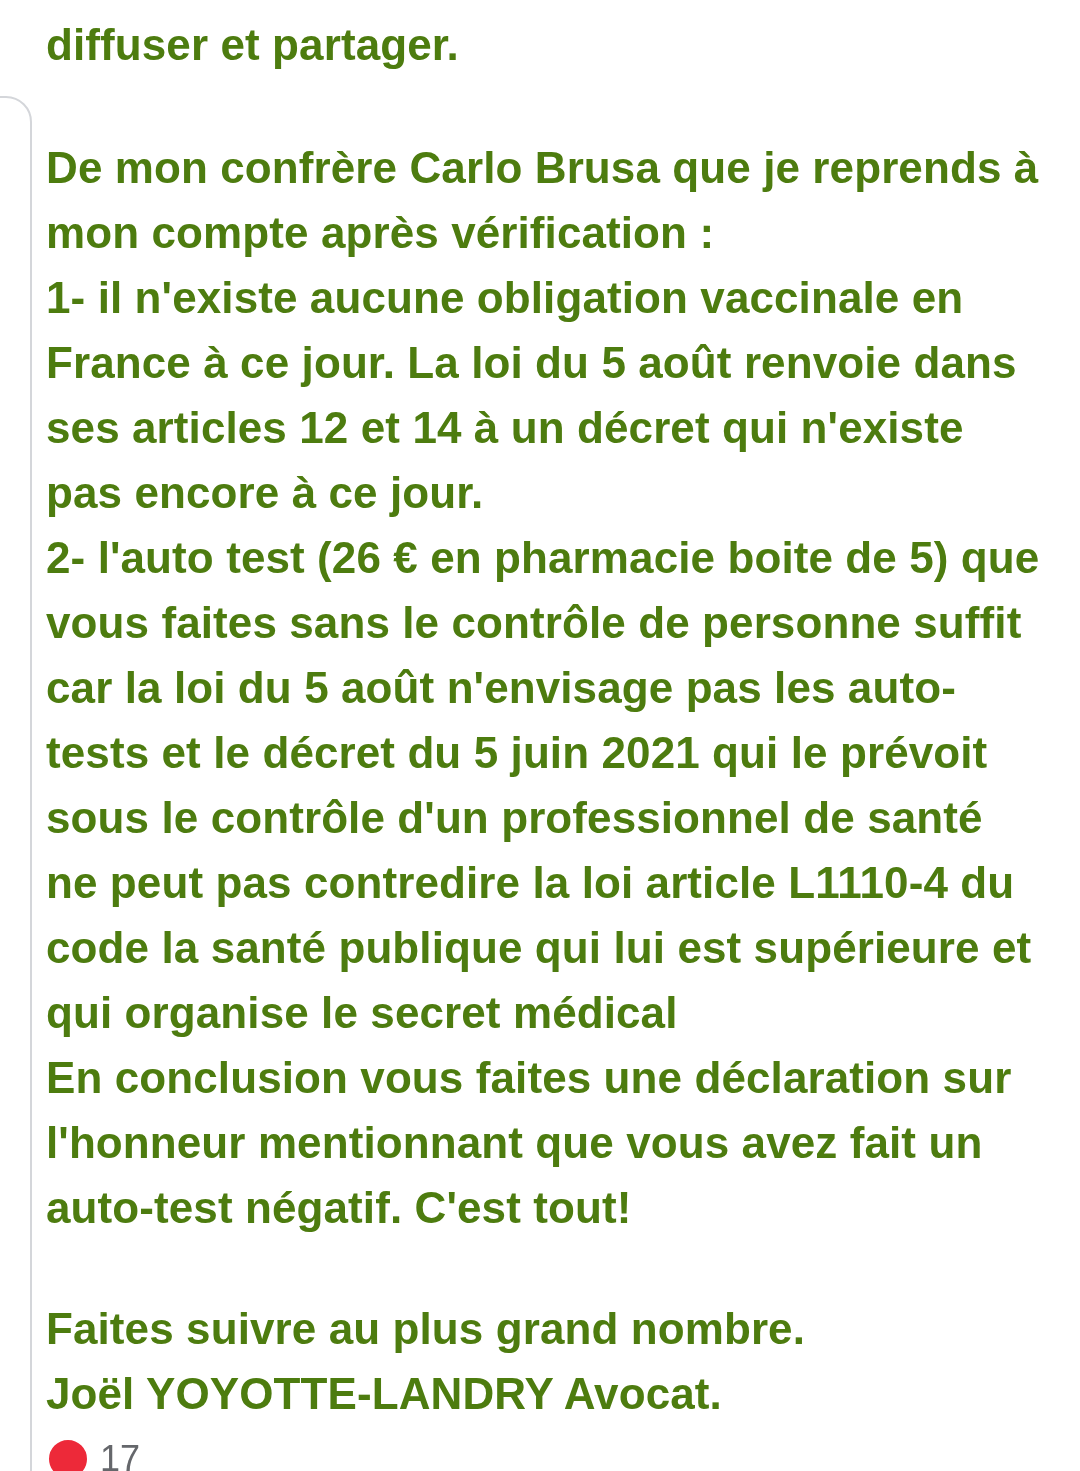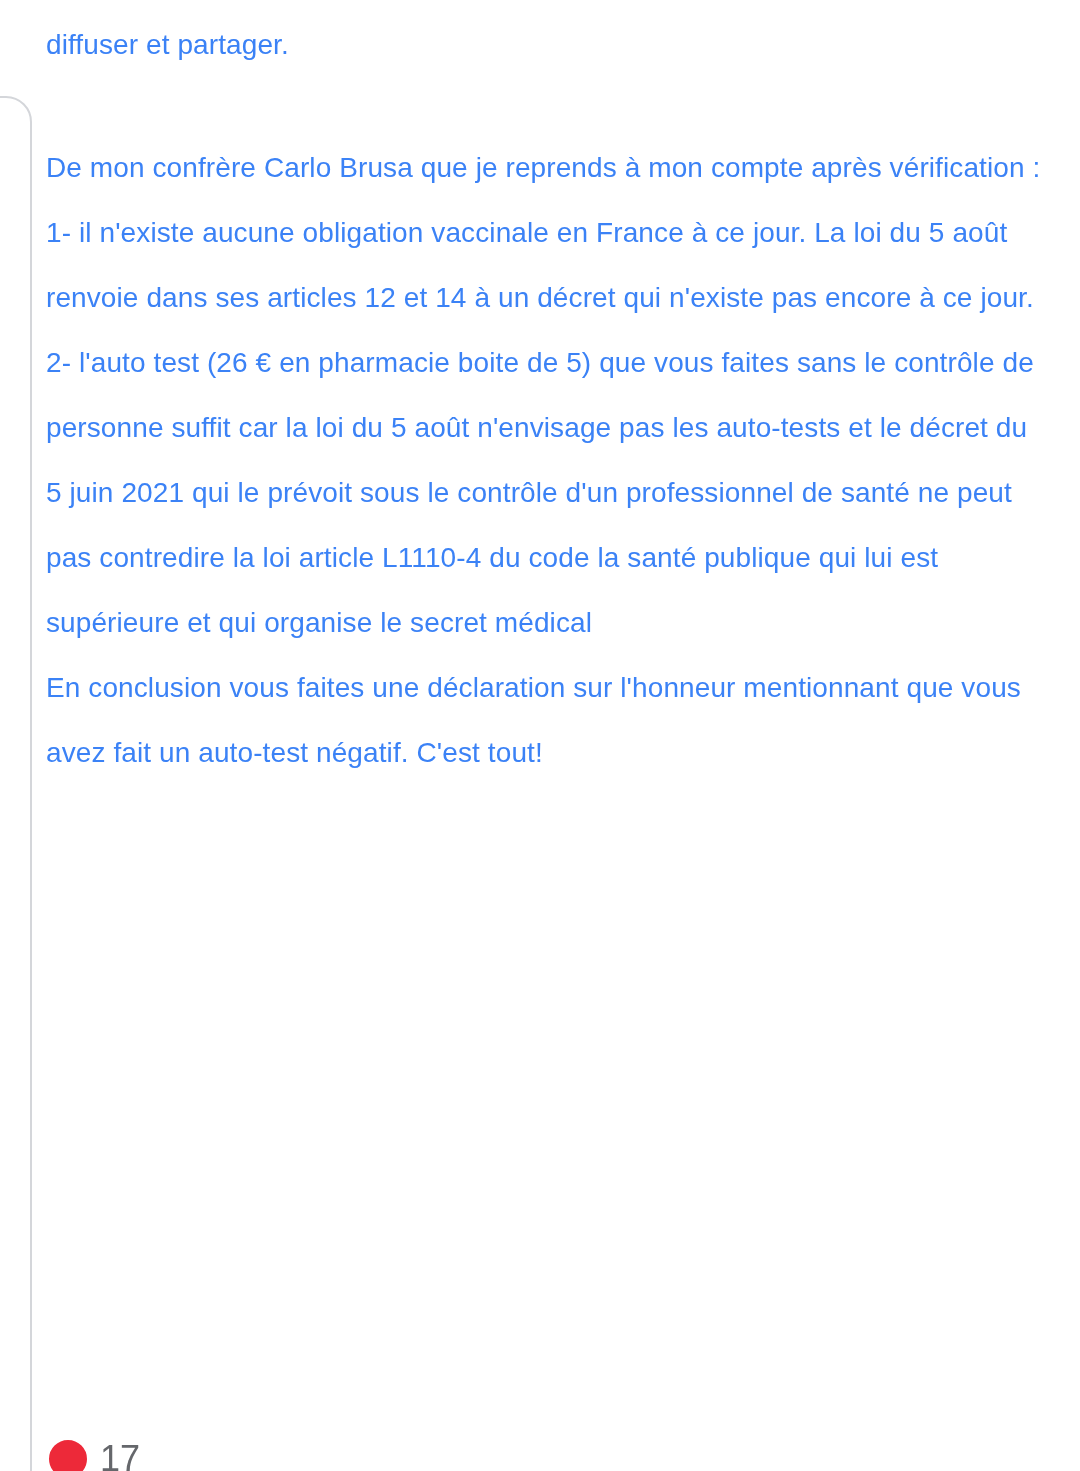--- a/index.html
+++ b/index.html
@@ -31,26 +31,27 @@
   }
 
   .content {
     position: absolute;
     left: 46px;
     top: 0;
     width: 1000px;
   }
 
   .para {
-    font-size: 28px;
+    font-size: 44px;
     line-height: 65px;
     letter-spacing: 0.1px;
-    color: #3b82f6;
+    color: #4d7c0f;
     white-space: pre-wrap;
     word-break: normal;
+    font-weight: bold;
   }
 
   .para.first {
     margin-top: 12px;
   }
 
   .spacer-lg {
     height: 58px;
   }
   .spacer-sm {
@@ -86,18 +87,20 @@
 <div class="left-edge"></div>
 
 <div class="content">
   <div class="para first">diffuser et partager.</div>
   <div class="spacer-lg"></div>
   <div class="para">De mon confrère Carlo Brusa que je reprends à mon compte après vérification :
 1- il n'existe aucune obligation vaccinale en France à ce jour. La loi du 5 août renvoie dans ses articles 12 et 14 à un décret qui n'existe pas encore à ce jour.
 2- l'auto test (26 € en pharmacie boite de 5) que vous faites sans le contrôle de personne suffit car la loi du 5 août n'envisage pas les auto-tests et le décret du 5 juin 2021 qui le prévoit sous le contrôle d'un professionnel de santé ne peut pas contredire la loi article L1110-4 du code la santé publique qui lui est supérieure et qui organise le secret médical
 En conclusion vous faites une déclaration sur l'honneur mentionnant que vous avez fait un auto-test négatif. C'est tout!</div>
   <div class="spacer-sm"></div>
+  <div class="para">Faites suivre au plus grand nombre.
+Joël YOYOTTE-LANDRY Avocat.</div>
 </div>
 
 <div class="reactions">
   <span class="reaction-bubble"></span>
   <span class="reaction-count">17</span>
 </div>
 
 </body></html>

